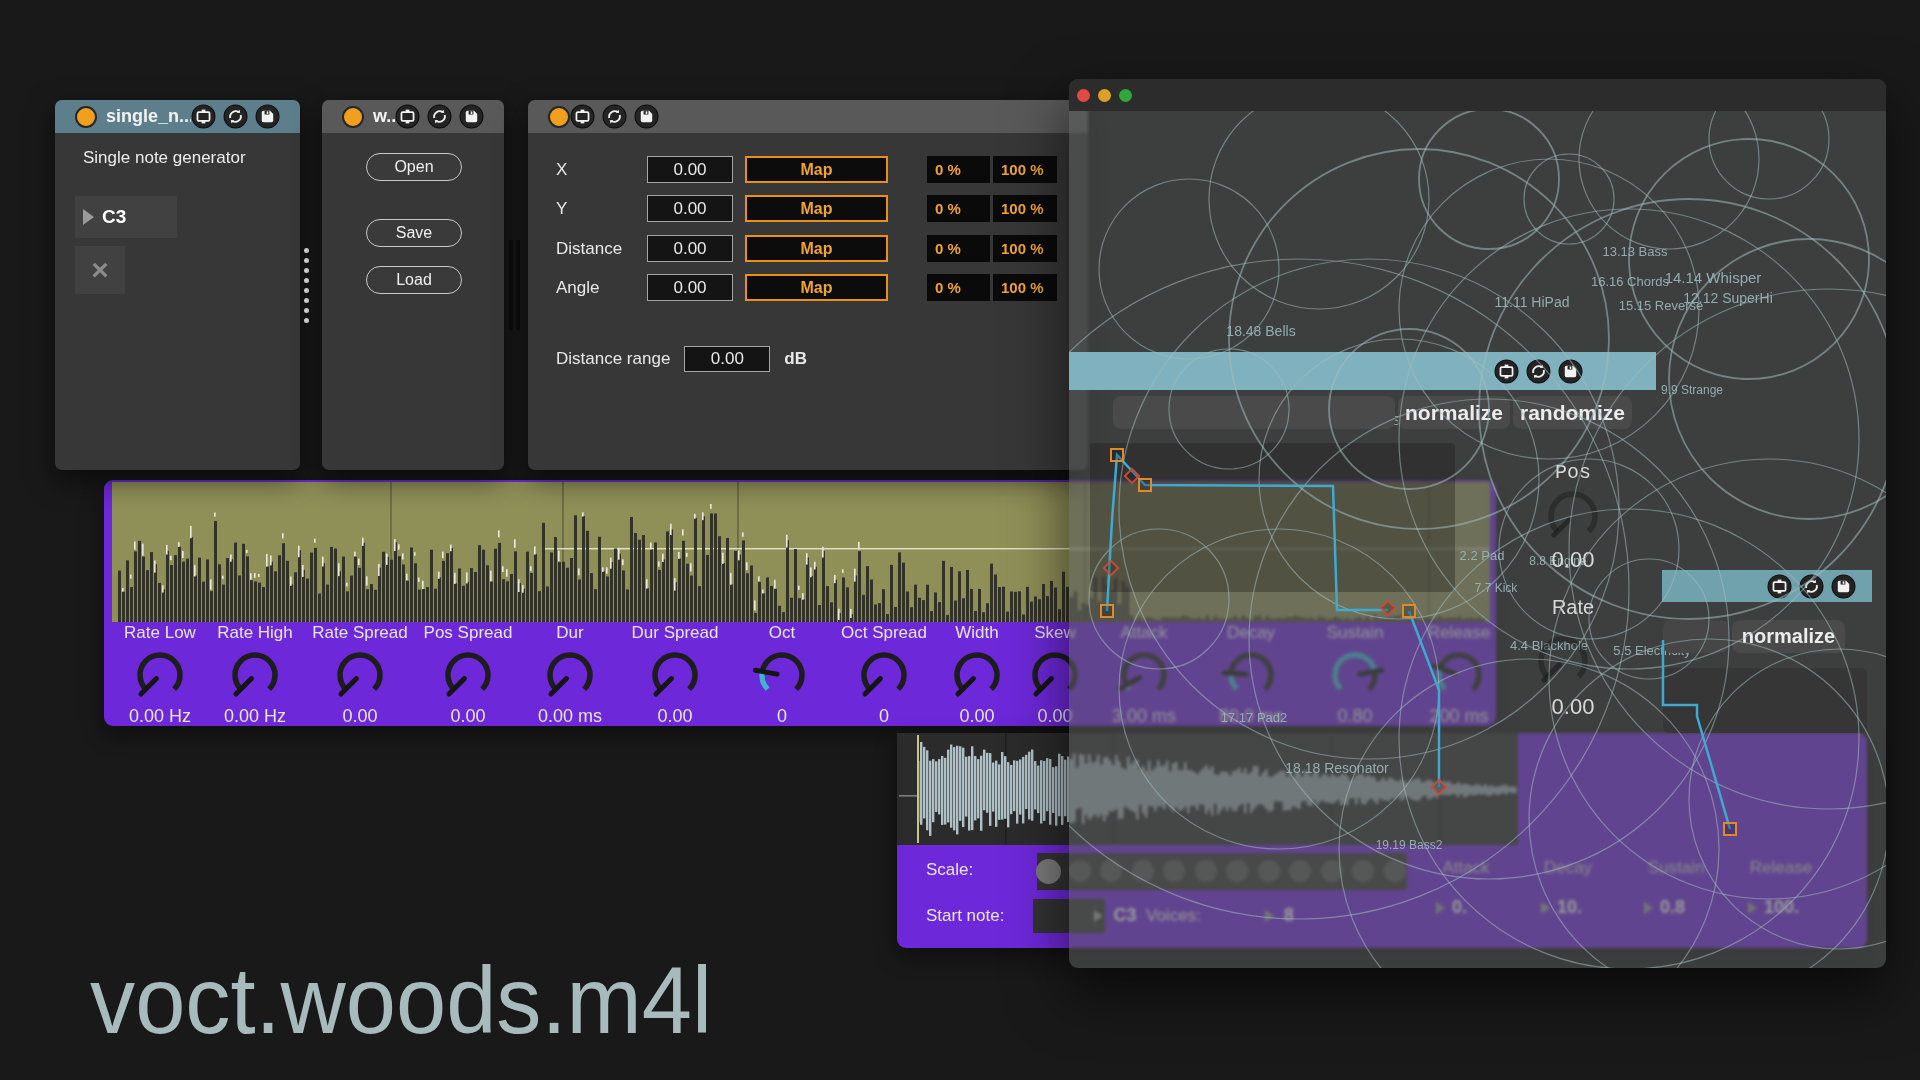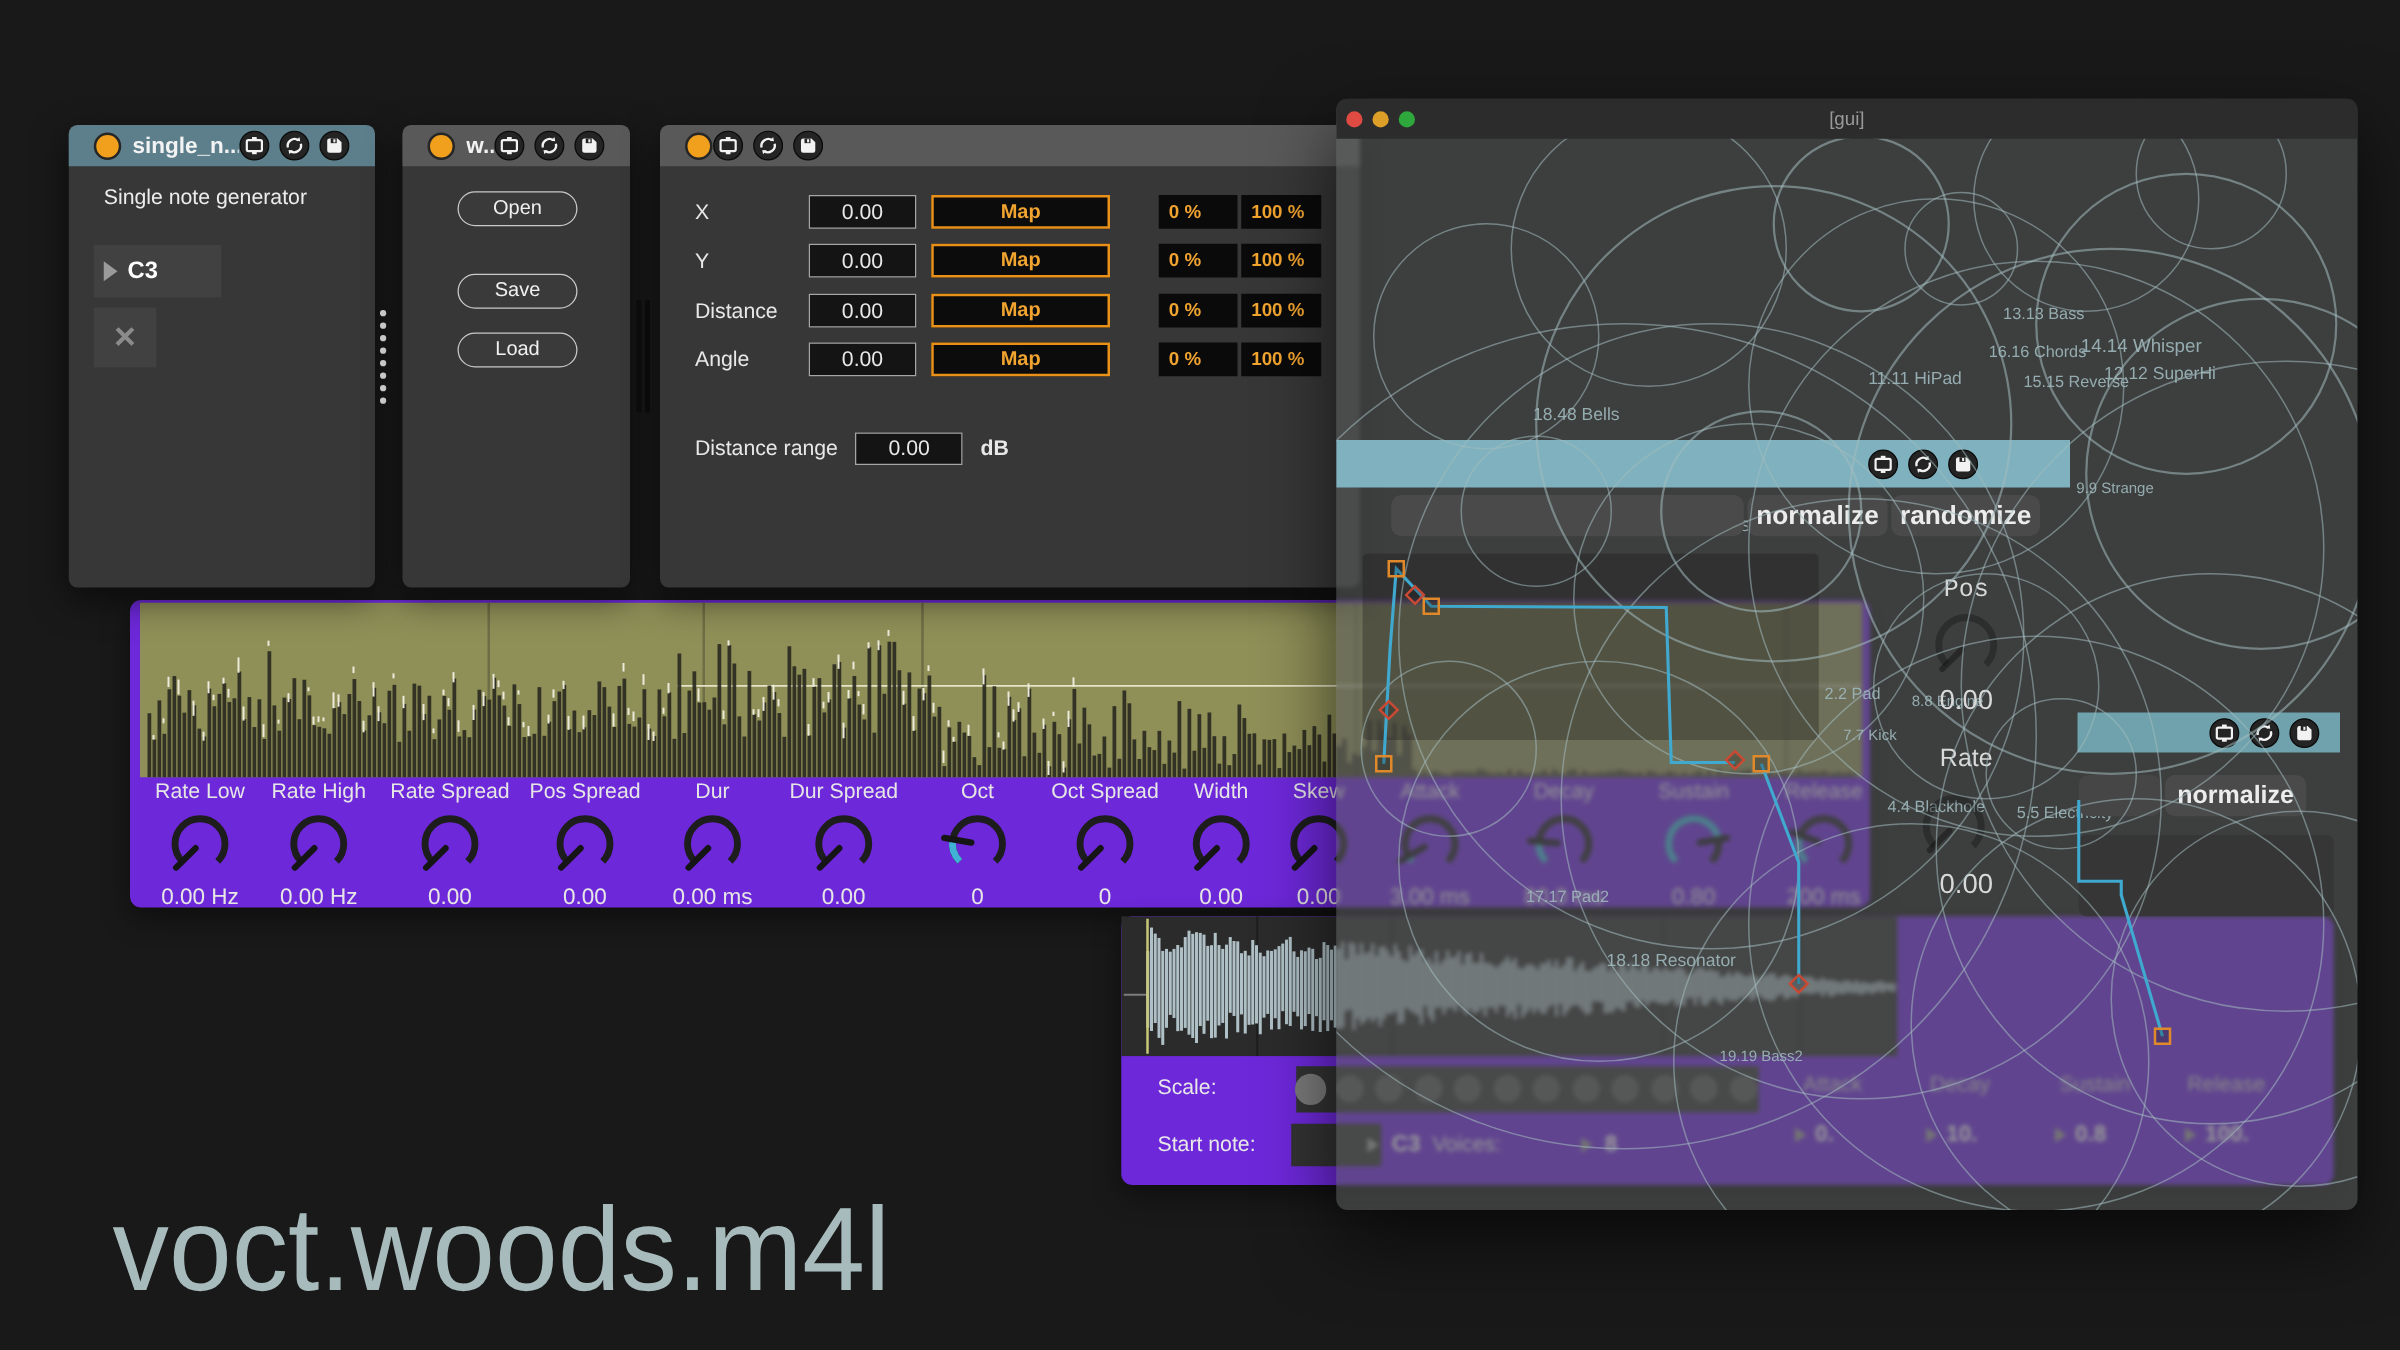--- a/index.html
+++ b/index.html
@@ -1165,17 +1165,16 @@
           <rect x="37" y="484" width="10" height="10" stroke="#c84a35" stroke-width="2" transform="rotate(45 42 489)"></rect>
           <rect x="314" y="524" width="10" height="10" stroke="#c84a35" stroke-width="2" transform="rotate(45 319 529)"></rect>
           <rect x="365" y="703" width="10" height="10" stroke="#c84a35" stroke-width="2" transform="rotate(45 370 708)"></rect>
         </g>
       </svg>
 
     <div id="gui-titlebar">
       <span class="tl" style="background:#df4b43;"></span>
       <span class="tl" style="background:#dd9f27;"></span>
       <span class="tl" style="background:#2ea83c;"></span>
-      <span id="gui-title">[gui]</span>
     </div>
   </div>
 
 </div>
 
 </body></html>

